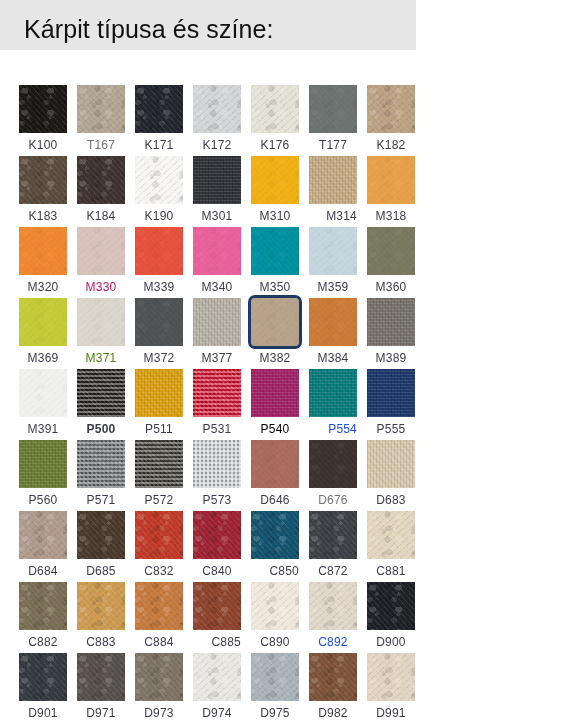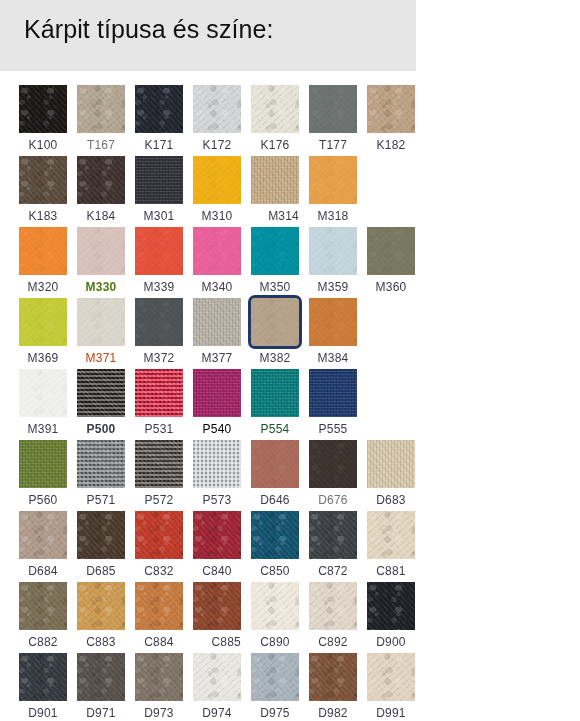--- a/index.html
+++ b/index.html
@@ -16,21 +16,21 @@
     overflow: hidden;
     position: relative;
   }
 
   
   #header-band {
     position: absolute;
     left: 0;
     top: 0;
     width: 416px;
-    height: 71px;
+    height: 50px;
     background: #e6e6e6;
   }
   #header-title {
     position: absolute;
     left: 24px;
     top: 13px;
     font-size: 25px;
     line-height: 32px;
     color: #111111;
     font-weight: 400;
@@ -175,20 +175,24 @@
     <div class="swatch-row">
       <div class="swatch-cell">
         <div class="swatch-chip tex-leather" style="background-color: rgb(91, 75, 62);"></div>
         <div class="swatch-label" style="color: rgb(59, 59, 77);">K183</div>
       </div>
       <div class="swatch-cell">
         <div class="swatch-chip tex-leather" style="background-color: rgb(63, 50, 47);"></div>
         <div class="swatch-label" style="color: rgb(59, 59, 77);">K184</div>
       </div>
       <div class="swatch-cell">
+        <div class="swatch-chip tex-leather" style="background-color: rgb(246, 245, 243);"></div>
+        <div class="swatch-label" style="color: rgb(59, 59, 77);">K190</div>
+      </div>
+      <div class="swatch-cell">
         <div class="swatch-chip tex-fabric" style="background-color: rgb(50, 52, 58);"></div>
         <div class="swatch-label" style="color: rgb(59, 59, 77);">M301</div>
       </div>
       <div class="swatch-cell">
         <div class="swatch-chip tex-flat" style="background-color: rgb(239, 176, 21);"></div>
         <div class="swatch-label" style="color: rgb(59, 59, 77);">M310</div>
       </div>
       <div class="swatch-cell">
         <div class="swatch-chip tex-fabric" style="background-color: rgb(203, 176, 138);"></div>
         <div class="swatch-label" style="color: rgb(59, 59, 77); text-align: right;">M314</div>
@@ -198,21 +202,21 @@
         <div class="swatch-label" style="color: rgb(59, 59, 77);">M318</div>
       </div>
     </div>
     <div class="swatch-row">
       <div class="swatch-cell">
         <div class="swatch-chip tex-flat" style="background-color: rgb(239, 135, 49);"></div>
         <div class="swatch-label" style="color: rgb(59, 59, 77);">M320</div>
       </div>
       <div class="swatch-cell">
         <div class="swatch-chip tex-flat" style="background-color: rgb(216, 194, 187);"></div>
-        <div class="swatch-label" style="color: #4d7c0f; font-weight: bold;">M330</div>
+        <div class="swatch-label" style="color: #be185d;">M330</div>
       </div>
       <div class="swatch-cell">
         <div class="swatch-chip tex-flat" style="background-color: rgb(229, 81, 60);"></div>
         <div class="swatch-label" style="color: rgb(59, 59, 77);">M339</div>
       </div>
       <div class="swatch-cell">
         <div class="swatch-chip tex-flat" style="background-color: rgb(233, 96, 155);"></div>
         <div class="swatch-label" style="color: rgb(59, 59, 77);">M340</div>
       </div>
       <div class="swatch-cell">
@@ -228,59 +232,67 @@
         <div class="swatch-label" style="color: rgb(59, 59, 77);">M360</div>
       </div>
     </div>
     <div class="swatch-row">
       <div class="swatch-cell">
         <div class="swatch-chip tex-flat" style="background-color: rgb(196, 203, 57);"></div>
         <div class="swatch-label" style="color: rgb(59, 59, 77);">M369</div>
       </div>
       <div class="swatch-cell">
         <div class="swatch-chip tex-flat" style="background-color: rgb(219, 214, 203);"></div>
-        <div class="swatch-label" style="color: #c2410c;">M371</div>
+        <div class="swatch-label" style="color: #4d7c0f;">M371</div>
       </div>
       <div class="swatch-cell">
         <div class="swatch-chip tex-flat" style="background-color: rgb(79, 83, 86);"></div>
         <div class="swatch-label" style="color: rgb(59, 59, 77);">M372</div>
       </div>
       <div class="swatch-cell">
         <div class="swatch-chip tex-fabric" style="background-color: rgb(189, 183, 171);"></div>
         <div class="swatch-label" style="color: rgb(59, 59, 77);">M377</div>
       </div>
       <div class="swatch-cell selected">
         <div class="swatch-chip tex-flat" style="background-color: rgb(183, 161, 139); outline-color: rgb(31, 56, 100);"></div>
         <div class="swatch-label" style="color: rgb(59, 59, 77);">M382</div>
       </div>
       <div class="swatch-cell">
         <div class="swatch-chip tex-flat" style="background-color: rgb(204, 122, 55);"></div>
         <div class="swatch-label" style="color: rgb(59, 59, 77);">M384</div>
       </div>
+      <div class="swatch-cell">
+        <div class="swatch-chip tex-fabric" style="background-color: rgb(124, 117, 111);"></div>
+        <div class="swatch-label" style="color: rgb(59, 59, 77);">M389</div>
+      </div>
     </div>
     <div class="swatch-row">
       <div class="swatch-cell">
         <div class="swatch-chip tex-flat" style="background-color: rgb(240, 240, 238);"></div>
         <div class="swatch-label" style="color: rgb(59, 59, 77);">M391</div>
       </div>
       <div class="swatch-cell">
         <div class="swatch-chip tex-tweed" style="background-color: rgb(34, 31, 30);"></div>
         <div class="swatch-label" style="color: rgb(59, 59, 77); font-weight: bold;">P500</div>
       </div>
       <div class="swatch-cell">
+        <div class="swatch-chip tex-fabric" style="background-color: rgb(224, 165, 19);"></div>
+        <div class="swatch-label" style="color: rgb(59, 59, 77);">P511</div>
+      </div>
+      <div class="swatch-cell">
         <div class="swatch-chip tex-tweed" style="background-color: rgb(214, 14, 45);"></div>
         <div class="swatch-label" style="color: rgb(59, 59, 77);">P531</div>
       </div>
       <div class="swatch-cell">
         <div class="swatch-chip tex-fabric" style="background-color: rgb(166, 36, 106);"></div>
         <div class="swatch-label" style="color: #000000;">P540</div>
       </div>
       <div class="swatch-cell">
         <div class="swatch-chip tex-fabric" style="background-color: rgb(10, 127, 127);"></div>
-        <div class="swatch-label" style="color: #14532d;">P554</div>
+        <div class="swatch-label" style="color: #1d4ed8; text-align: right;">P554</div>
       </div>
       <div class="swatch-cell">
         <div class="swatch-chip tex-fabric" style="background-color: rgb(31, 58, 110);"></div>
         <div class="swatch-label" style="color: rgb(59, 59, 77);">P555</div>
       </div>
     </div>
     <div class="swatch-row">
       <div class="swatch-cell">
         <div class="swatch-chip tex-fabric" style="background-color: rgb(107, 130, 52);"></div>
         <div class="swatch-label" style="color: rgb(59, 59, 77);">P560</div>
@@ -322,21 +334,21 @@
       <div class="swatch-cell">
         <div class="swatch-chip tex-leather" style="background-color: rgb(191, 58, 40);"></div>
         <div class="swatch-label" style="color: rgb(59, 59, 77);">C832</div>
       </div>
       <div class="swatch-cell">
         <div class="swatch-chip tex-leather" style="background-color: rgb(158, 36, 51);"></div>
         <div class="swatch-label" style="color: rgb(59, 59, 77);">C840</div>
       </div>
       <div class="swatch-cell">
         <div class="swatch-chip tex-leather" style="background-color: rgb(19, 83, 110);"></div>
-        <div class="swatch-label" style="color: rgb(59, 59, 77);">C850</div>
+        <div class="swatch-label" style="color: rgb(59, 59, 77); text-align: right;">C850</div>
       </div>
       <div class="swatch-cell">
         <div class="swatch-chip tex-leather" style="background-color: rgb(61, 65, 70);"></div>
         <div class="swatch-label" style="color: rgb(59, 59, 77);">C872</div>
       </div>
       <div class="swatch-cell">
         <div class="swatch-chip tex-leather" style="background-color: rgb(226, 214, 191);"></div>
         <div class="swatch-label" style="color: rgb(59, 59, 77);">C881</div>
       </div>
     </div>
@@ -356,21 +368,21 @@
       <div class="swatch-cell">
         <div class="swatch-chip tex-leather" style="background-color: rgb(141, 68, 44);"></div>
         <div class="swatch-label" style="color: rgb(59, 59, 77); text-align: right;">C885</div>
       </div>
       <div class="swatch-cell">
         <div class="swatch-chip tex-leather" style="background-color: rgb(239, 233, 221);"></div>
         <div class="swatch-label" style="color: rgb(59, 59, 77);">C890</div>
       </div>
       <div class="swatch-cell">
         <div class="swatch-chip tex-leather" style="background-color: rgb(224, 215, 201);"></div>
-        <div class="swatch-label" style="color: #404040; text-align: center;">C892</div>
+        <div class="swatch-label" style="color: #1d4ed8; text-align: center;">C892</div>
       </div>
       <div class="swatch-cell">
         <div class="swatch-chip tex-leather" style="background-color: rgb(31, 33, 39);"></div>
         <div class="swatch-label" style="color: rgb(59, 59, 77);">D900</div>
       </div>
     </div>
     <div class="swatch-row">
       <div class="swatch-cell">
         <div class="swatch-chip tex-leather" style="background-color: rgb(52, 58, 64);"></div>
         <div class="swatch-label" style="color: rgb(59, 59, 77);">D901</div>

